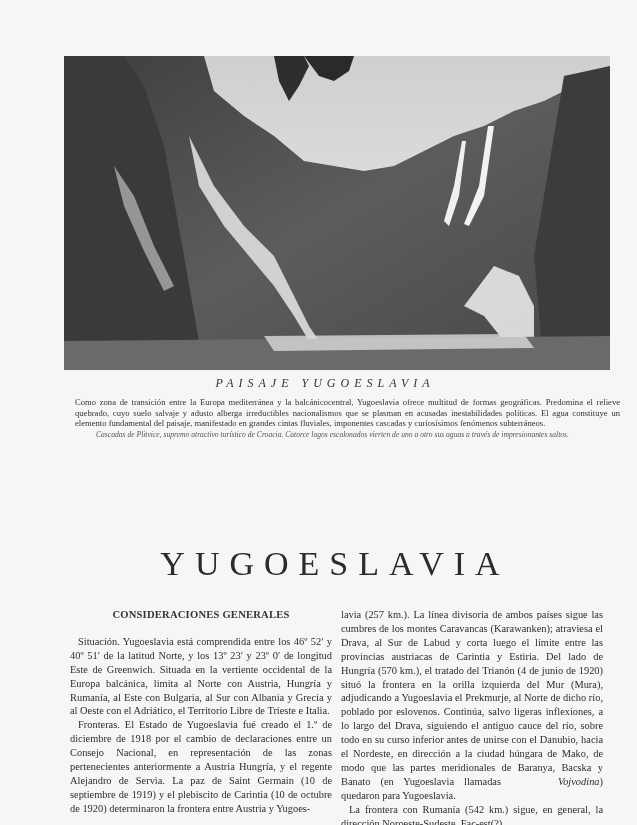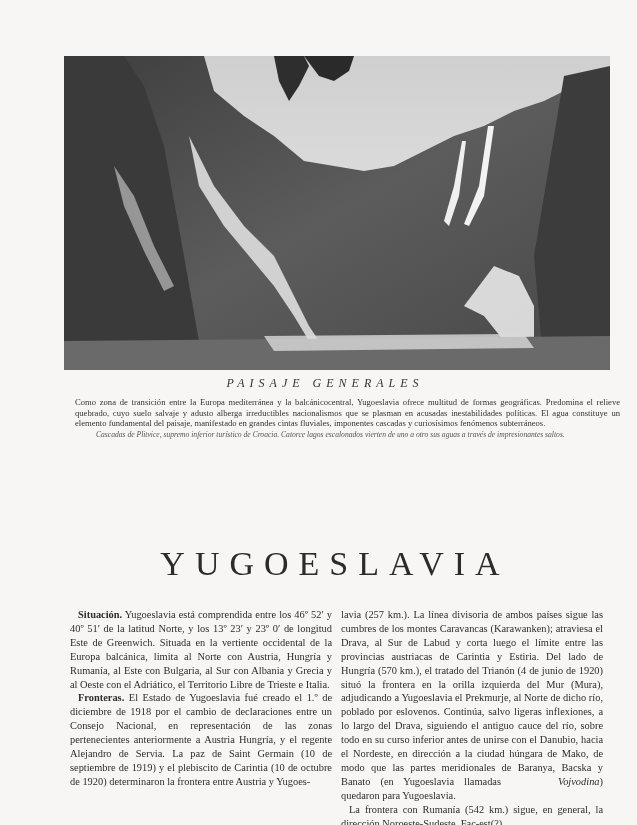--- a/index.html
+++ b/index.html
@@ -37,21 +37,21 @@
       position: absolute; top: 608px; width: 262px;
       font-size: 10.4px; line-height: 13.9px; text-align: justify; color: #2d2d2d;
     }
     .col.left { left: 70px; }
     .col.right { left: 341px; top: 608px; }
     .section-head {
       text-align: center; font-size: 10.6px; font-weight: bold; letter-spacing: 0.2px;
       margin: 0 0 13px 0; color: #333;
     }
     .para { margin: 0; text-indent: 8px; }
-    .para .lead { font-weight: bold; }
+    .para .lead { font-weight: normal; }
     .para.noindent { text-indent: 0; }
     .para i { font-style: italic; margin-left: 47px; }
   </style>
 </head>
 <body>
 
 <div class="photo">
   <svg viewBox="0 0 546 314" preserveAspectRatio="none">
     <defs>
       <linearGradient id="sky" x1="0" y1="0" x2="0" y2="1">
@@ -73,27 +73,28 @@
     <path d="M398,85 L402,85 L395,140 L385,170 L380,165 L390,130 Z" fill="#efefef"></path>
     <path d="M424,70 L430,70 L420,140 L405,170 L400,168 L415,130 Z" fill="#f2f2f2"></path>
     <path d="M430,210 L455,220 L470,250 L470,285 L440,285 L420,260 L400,250 Z" fill="#e8e8e8" opacity="0.9"></path>
     <path d="M0,285 L546,280 L546,314 L0,314 Z" fill="#6a6a6a"></path>
     <path d="M200,280 L460,278 L470,292 L210,295 Z" fill="#d9d9d9" opacity="0.8"></path>
     <path d="M210,0 L240,0 L245,10 L235,30 L225,45 L215,25 Z" fill="#2e2e2e"></path>
     <path d="M240,0 L290,0 L285,15 L270,25 L255,20 Z" fill="#2a2a2a"></path>
   </svg>
 </div>
 
-<div class="photo-title">PAISAJE GENERALES</div>
+<div class="photo-title">PAISAJE YUGOESLAVIA</div>
 <div class="photo-desc">Como zona de transición entre la Europa mediterránea y la balcánicocentral, Yugoeslavia ofrece multitud de formas geográficas. Predomina el relieve quebrado, cuyo suelo salvaje y adusto alberga irreductibles nacionalismos que se plasman en acusadas inestabilidades políticas. El agua constituye un elemento fundamental del paisaje, manifestado en grandes cintas fluviales, imponentes cascadas y curiosísimos fenómenos subterráneos.</div>
-<div class="photo-credit">Cascadas de Plitvice, supremo inferior turístico de Croacia. Catorce lagos escalonados vierten de uno a otro sus aguas a través de impresionantes saltos.</div>
+<div class="photo-credit">Cascadas de Plitvice, supremo atractivo turístico de Croacia. Catorce lagos escalonados vierten de uno a otro sus aguas a través de impresionantes saltos.</div>
 
 <h1 class="title">YUGOESLAVIA</h1>
 
 <div class="col left">
+  <div class="section-head">CONSIDERACIONES GENERALES</div>
   <p class="para">
     <span class="lead">Situación.</span><span> Yugoeslavia está comprendida entre los 46º 52′ y 40º 51′ de la latitud Norte, y los 13º 23′ y 23º 0′ de longitud Este de Greenwich. Situada en la vertiente occidental de la Europa balcánica, limita al Norte con Austria, Hungría y Rumanía, al Este con Bulgaria, al Sur con Albania y Grecia y al Oeste con el Adriático, el Territorio Libre de Trieste e Italia.</span>
   </p>
   <p class="para">
     <span class="lead">Fronteras.</span><span> El Estado de Yugoeslavia fué creado el 1.º de diciembre de 1918 por el cambio de declaraciones entre un Consejo Nacional, en representación de las zonas pertenecientes anteriormente a Austria Hungría, y el regente Alejandro de Servia. La paz de Saint Germain (10 de septiembre de 1919) y el plebiscito de Carintia (10 de octubre de 1920) determinaron la frontera entre Austria y Yugoes-</span>
   </p>
 </div>
 
 <div class="col right">
   <p class="para noindent">

